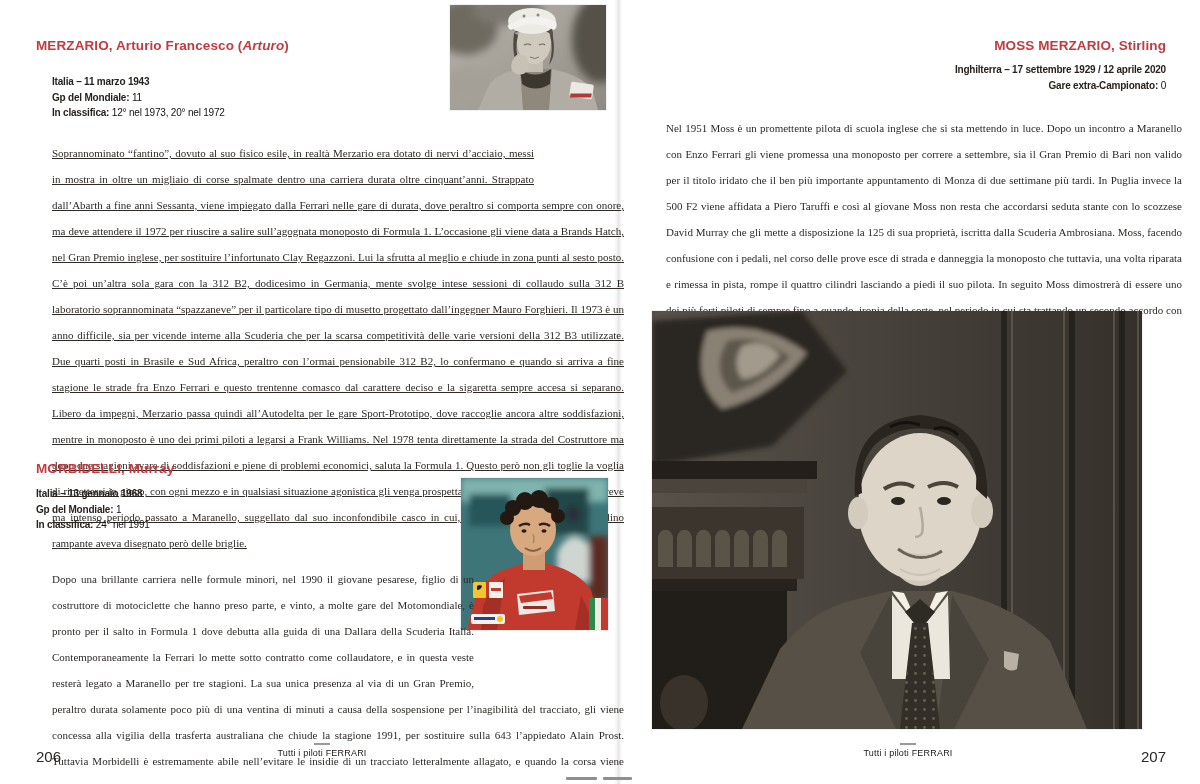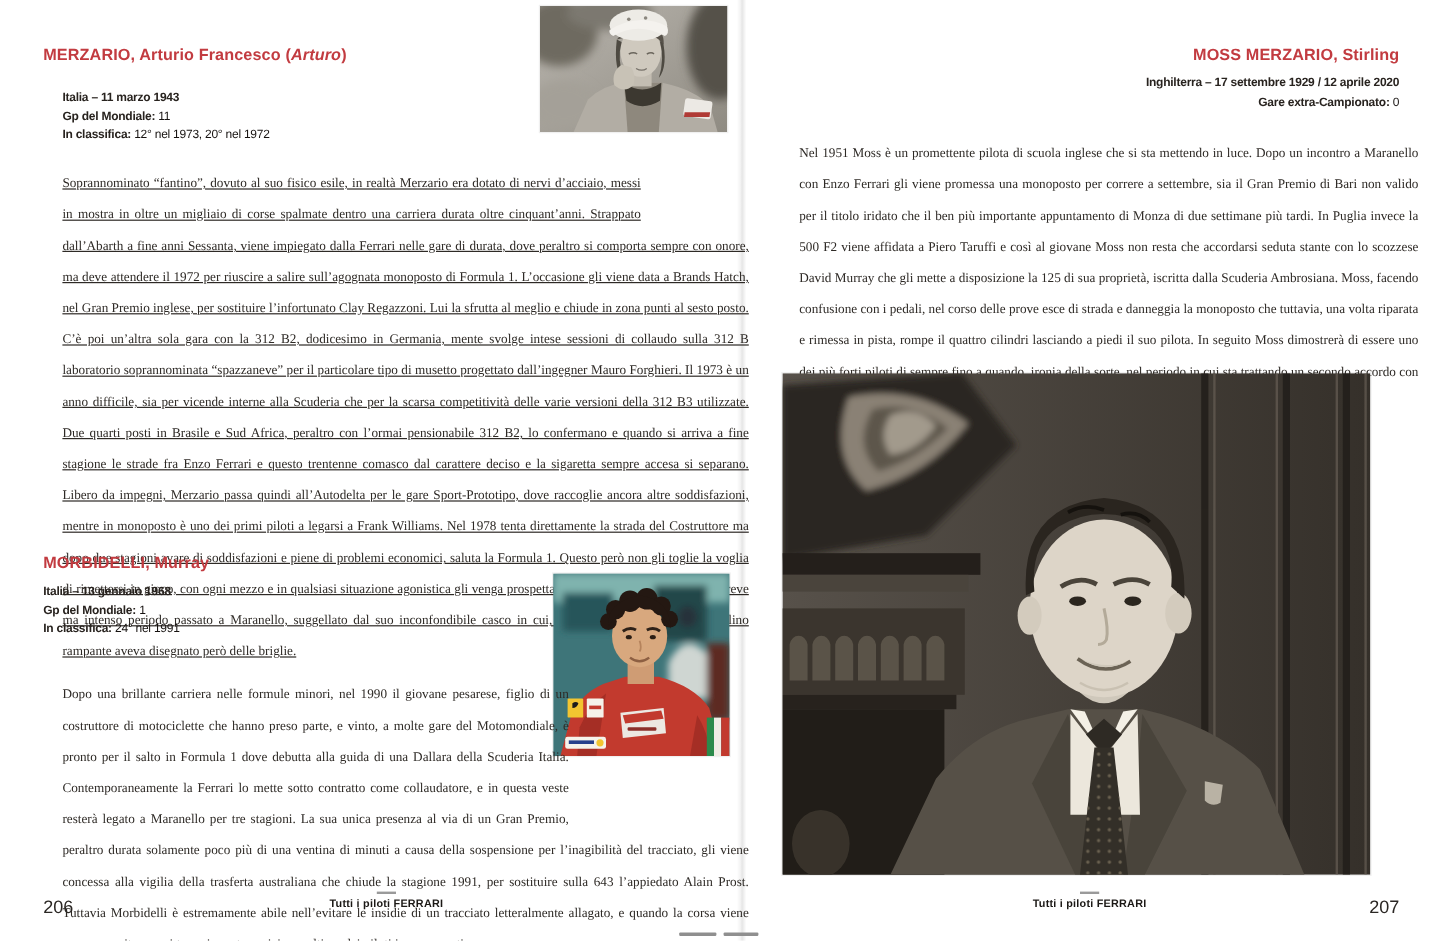--- a/index.html
+++ b/index.html
@@ -32,21 +32,21 @@
   .spacer-merzario{width:90px;height:37px;}
   .spacer-morbidelli{width:150px;height:124px;}
 
   .photo{position:absolute;margin:0;padding:0;line-height:0;outline:1px solid rgba(0,0,0,0.06);}
   .photo-merzario{left:414px;top:5px;width:156px;height:105px;}
   .photo-morbidelli{left:425px;top:478px;width:147px;height:152px;}
   .photo-moss{left:2px;top:311px;width:490px;height:418px;}
 
   .footer-dash{position:absolute;left:50%;top:743px;width:16px;height:2px;margin-left:-8px;background:#9a9a9a;}
   .footer-title{position:absolute;left:0;right:0;top:748px;text-align:center;
-    font-size:9px;font-weight:700;letter-spacing:.2px;color:#1b1815;}
+    font-size:9px;font-weight:400;letter-spacing:.2px;color:#1b1815;}
   .footer-num{position:absolute;top:748px;font-size:15px;font-weight:400;color:#2b2724;}
   .footer-num-left{left:0;}
   .footer-num-right{right:0;text-align:right;}
 
   .edge-mark{position:absolute;height:3px;background:#8f8f8f;border-radius:1px;}
   .edge-mark-1{left:566px;top:777px;width:31px;}
   .edge-mark-2{left:603px;top:777px;width:29px;}
 </style>
 </head>
 <body>

